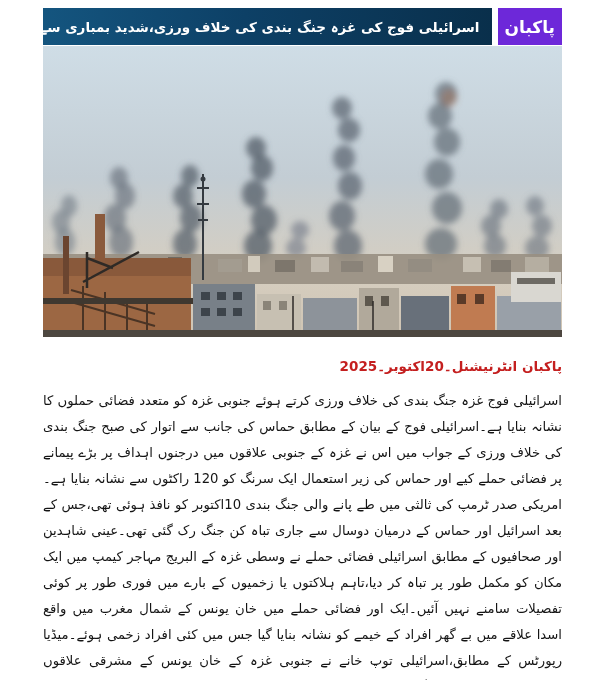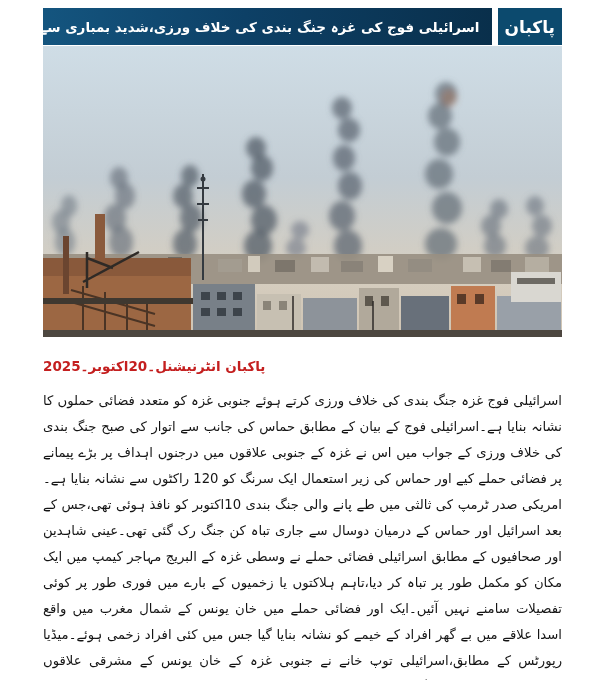--- a/index.html
+++ b/index.html
@@ -1,30 +1,30 @@
 <!DOCTYPE html>
 <html lang="ur" dir="rtl"><head>
 <meta charset="utf-8">
 <style>
   html,body{margin:0;padding:0;background:#ffffff;}
   body{width:600px;height:700px;overflow:hidden;font-family:"DejaVu Sans","Liberation Sans",sans-serif;direction:rtl;}
   .page{position:relative;width:600px;height:700px;background:#fff;}
   .col{margin-right:38px;margin-left:43px;}
   
   .masthead{display:flex;gap:6px;height:37px;margin-top:8px;}
-  .logo-box{background:#0c4a6e;color:#fff;font-weight:bold;font-size:17px;
+  .logo-box{background:#6d28d9;color:#fff;font-weight:bold;font-size:17px;
             display:flex;align-items:center;justify-content:center;padding:0 7px;flex:0 0 auto;cursor:pointer;}
   .headline-bar{flex:1 1 auto;background:linear-gradient(90deg,#14557f 0%,#0d4066 45%,#092f4b 100%);
             display:flex;align-items:center;justify-content:flex-start;padding:0 12px;overflow:hidden;}
   .headline{color:#ffffff;font-size:13.5px;font-weight:bold;white-space:nowrap;letter-spacing:0;}
   
   .photo{margin-top:1px;width:519px;height:291px;overflow:hidden;padding:0;display:block;}
   .photo svg{display:block;}
   
-  .dateline{margin-top:21px;text-align:left;color:#c41f1f;font-weight:bold;font-size:13.5px;}
+  .dateline{margin-top:21px;text-align:right;color:#c41f1f;font-weight:bold;font-size:13.5px;}
   
   .body-text{margin-top:11px;font-size:13.2px;line-height:26px;color:#141414;
              text-align:justify;height:292px;overflow:hidden;}
   .body-text p{margin:0;}
 </style>
 </head>
 <body>
 
 <div class="page">
 

